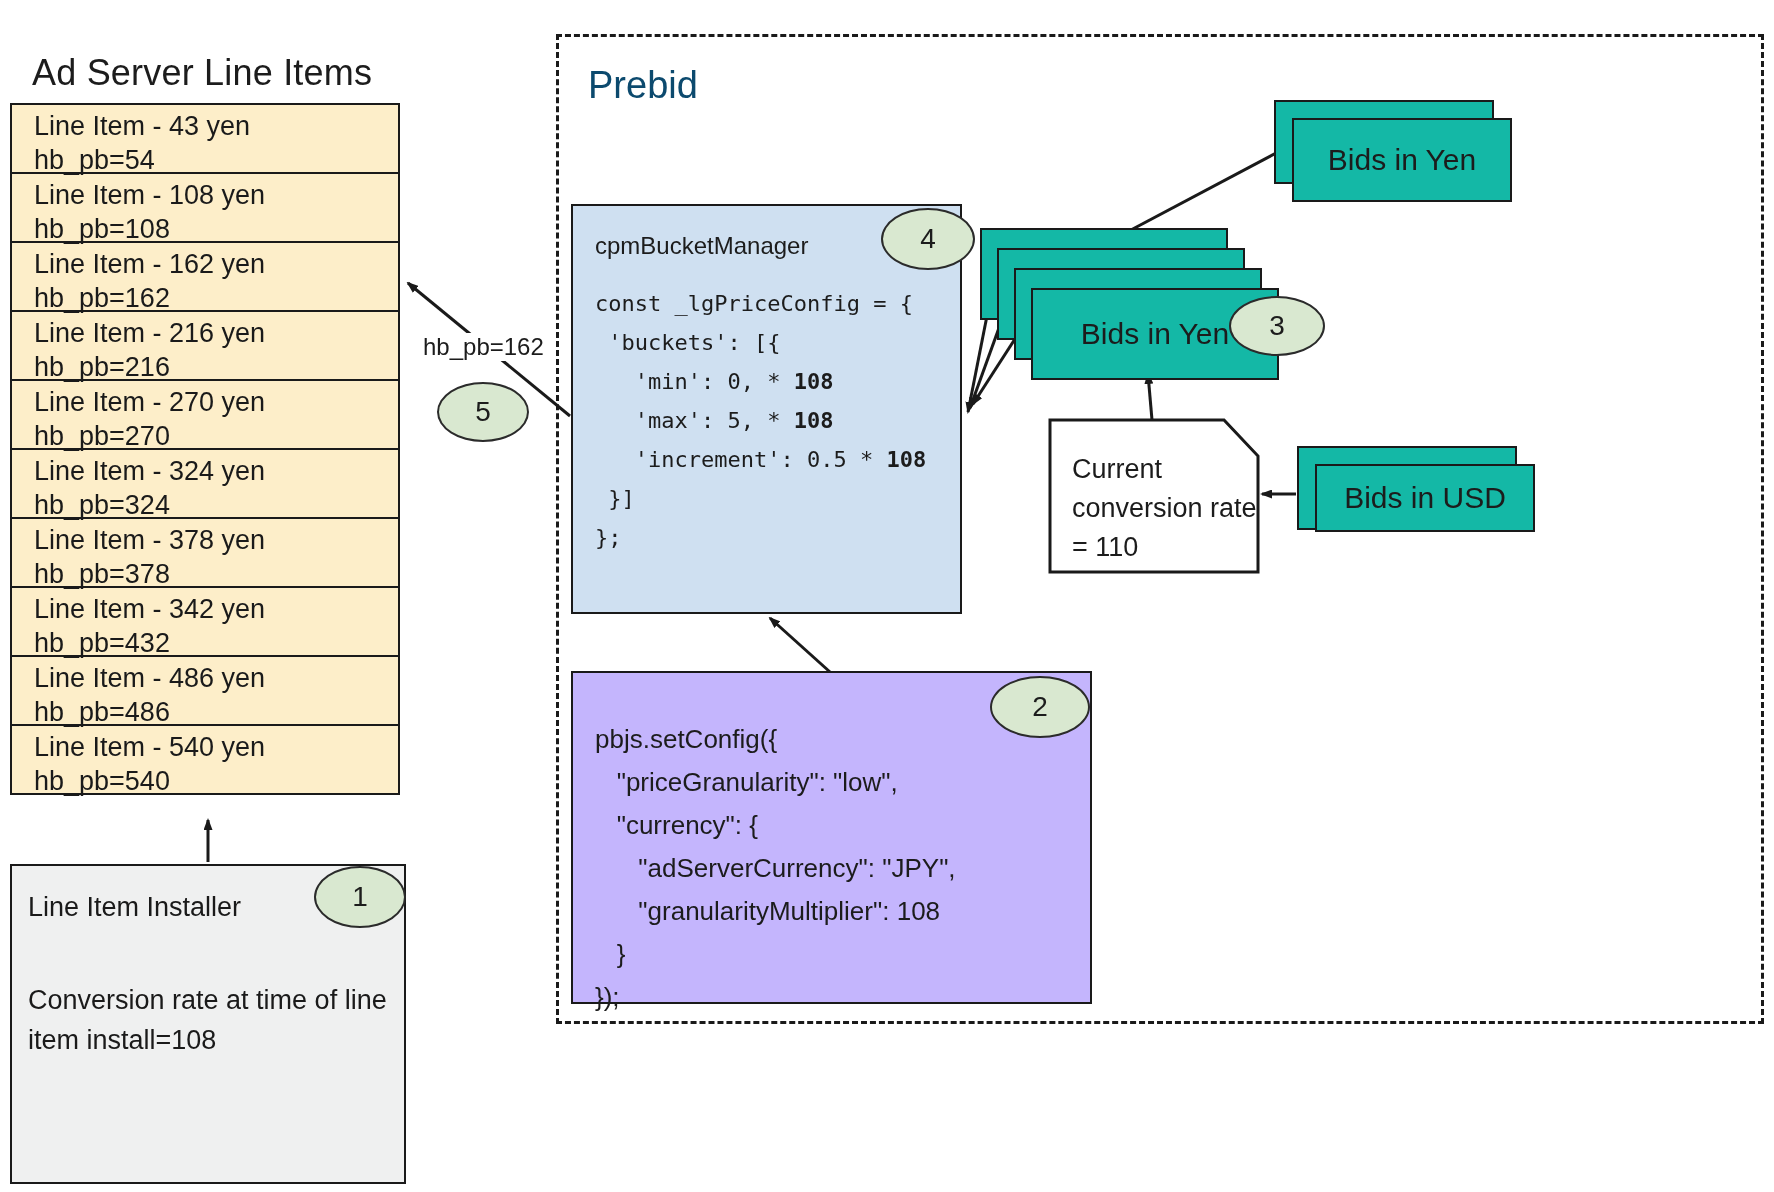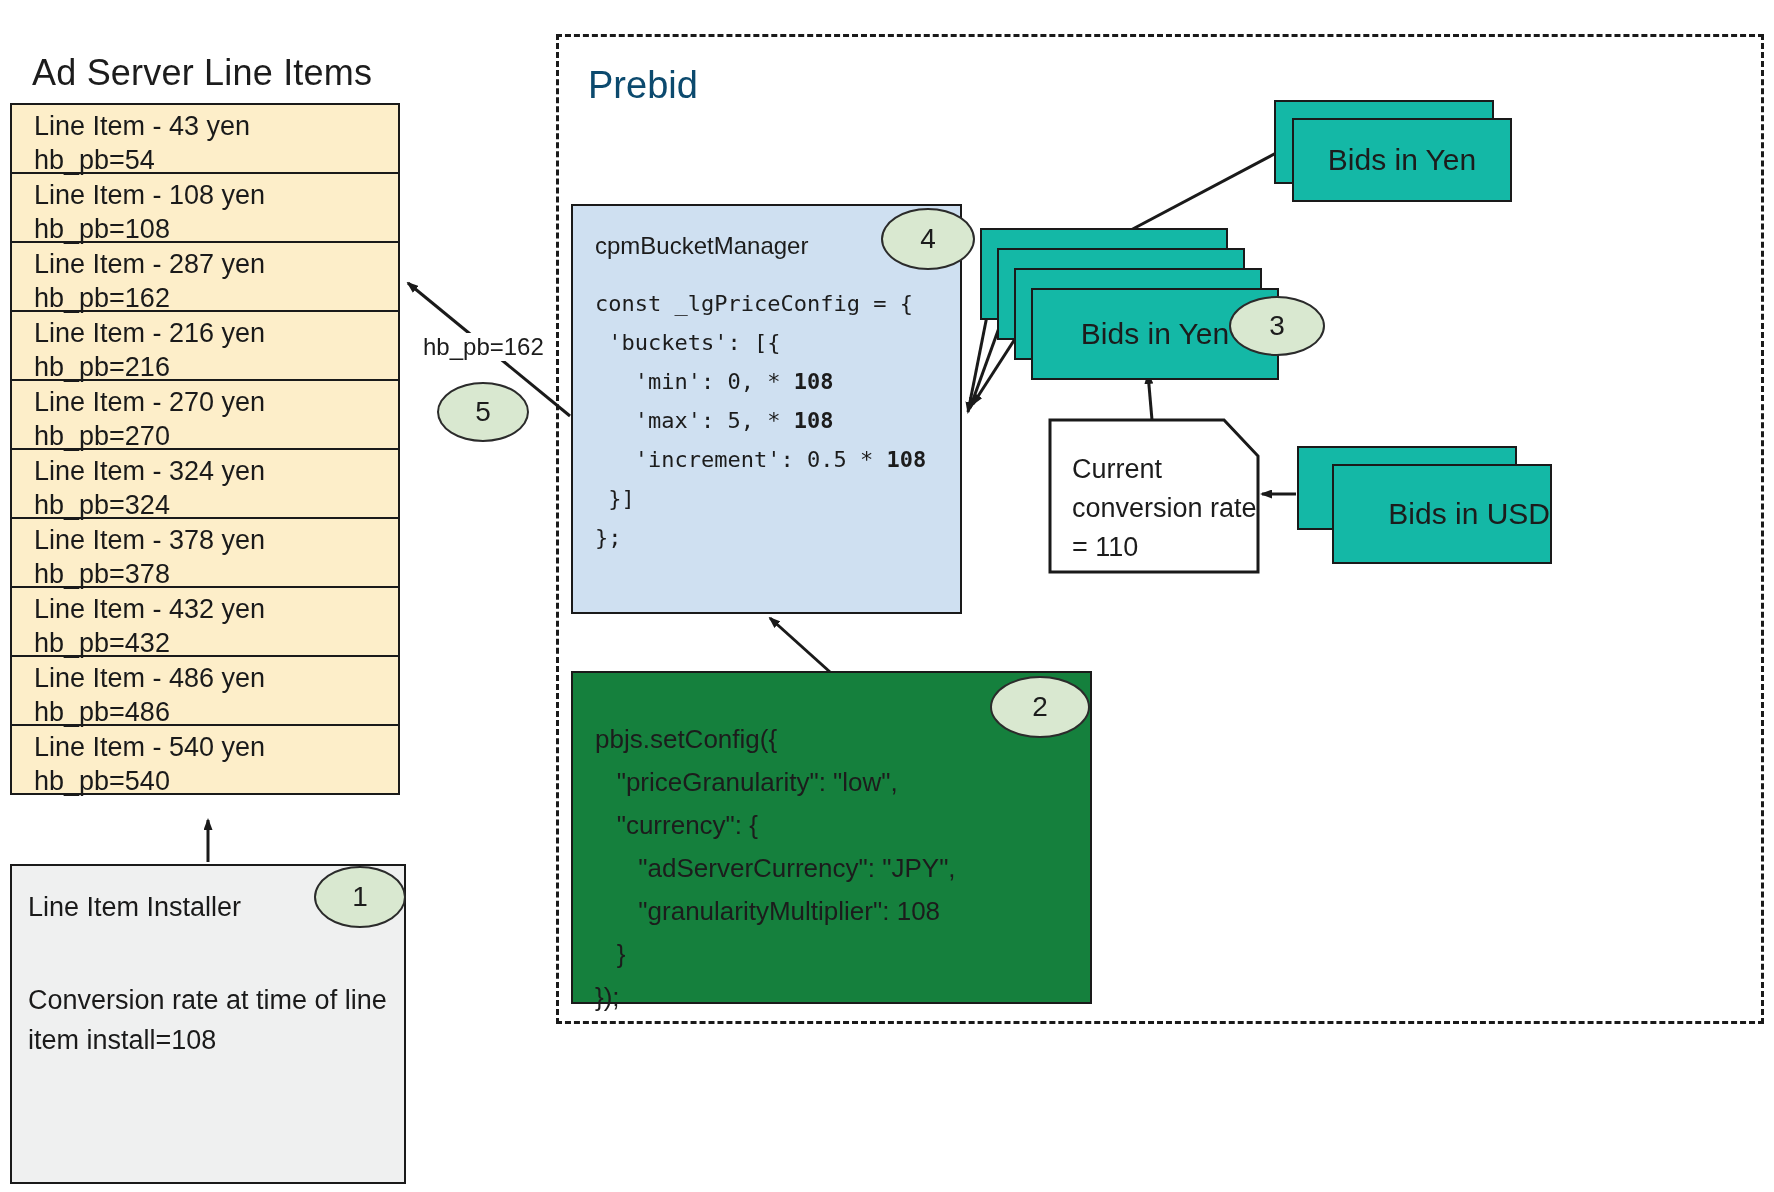--- a/index.html
+++ b/index.html
@@ -120,21 +120,21 @@
     color: #1c1c1c;
   }
   #cpm-code b { font-weight: bold; }
 
   
   #setconfig-box {
     left: 571px;
     top: 671px;
     width: 521px;
     height: 333px;
-    background: #15803d;
+    background: #c4b5fd;
     border: 2.5px solid #1a1a1a;
     box-sizing: border-box;
     padding: 45px 0 0 22px;
   }
   #setconfig-code {
     font-size: 26px;
     line-height: 43px;
     white-space: pre;
     color: #1c1c1c;
   }
@@ -245,41 +245,41 @@
 <div class="abs" id="line-items">
     <div class="line-item">
       <div class="l1">Line Item - 43 yen</div>
       <div class="l2">hb_pb=54</div>
     </div>
     <div class="line-item">
       <div class="l1">Line Item - 108 yen</div>
       <div class="l2">hb_pb=108</div>
     </div>
     <div class="line-item">
-      <div class="l1">Line Item - 287 yen</div>
+      <div class="l1">Line Item - 162 yen</div>
       <div class="l2">hb_pb=162</div>
     </div>
     <div class="line-item">
       <div class="l1">Line Item - 216 yen</div>
       <div class="l2">hb_pb=216</div>
     </div>
     <div class="line-item">
       <div class="l1">Line Item - 270 yen</div>
       <div class="l2">hb_pb=270</div>
     </div>
     <div class="line-item">
       <div class="l1">Line Item - 324 yen</div>
       <div class="l2">hb_pb=324</div>
     </div>
     <div class="line-item">
       <div class="l1">Line Item - 378 yen</div>
       <div class="l2">hb_pb=378</div>
     </div>
     <div class="line-item">
-      <div class="l1">Line Item - 432 yen</div>
+      <div class="l1">Line Item - 342 yen</div>
       <div class="l2">hb_pb=432</div>
     </div>
     <div class="line-item">
       <div class="l1">Line Item - 486 yen</div>
       <div class="l2">hb_pb=486</div>
     </div>
     <div class="line-item">
       <div class="l1">Line Item - 540 yen</div>
       <div class="l2">hb_pb=540</div>
     </div>
@@ -313,21 +313,21 @@
 
 <div class="bid-stack" id="bids-yen-top-stack">
   <div class="bid-card" style="left:0;top:0;width:220px;height:84px;"></div>
   <div class="bid-card front" style="left:18px;top:18px;width:220px;height:84px;">
     <span class="bid-label">Bids in Yen</span>
   </div>
 </div>
 
 <div class="bid-stack" id="bids-usd-stack">
   <div class="bid-card" style="left:0;top:0;width:220px;height:84px;"></div>
-  <div class="bid-card front" style="left:35px;top:18px;width:220px;height:100px;justify-content:flex-end;">
+  <div class="bid-card front" style="left:18px;top:18px;width:220px;height:68px;">
     <span class="bid-label">Bids in USD</span>
   </div>
 </div>
 
 <div class="abs" id="conv-note">
   <div id="conv-note-text">Current conversion rate = 110</div>
 </div>
 
 <div class="abs" id="edge-label-hbpb">hb_pb=162</div>
 

